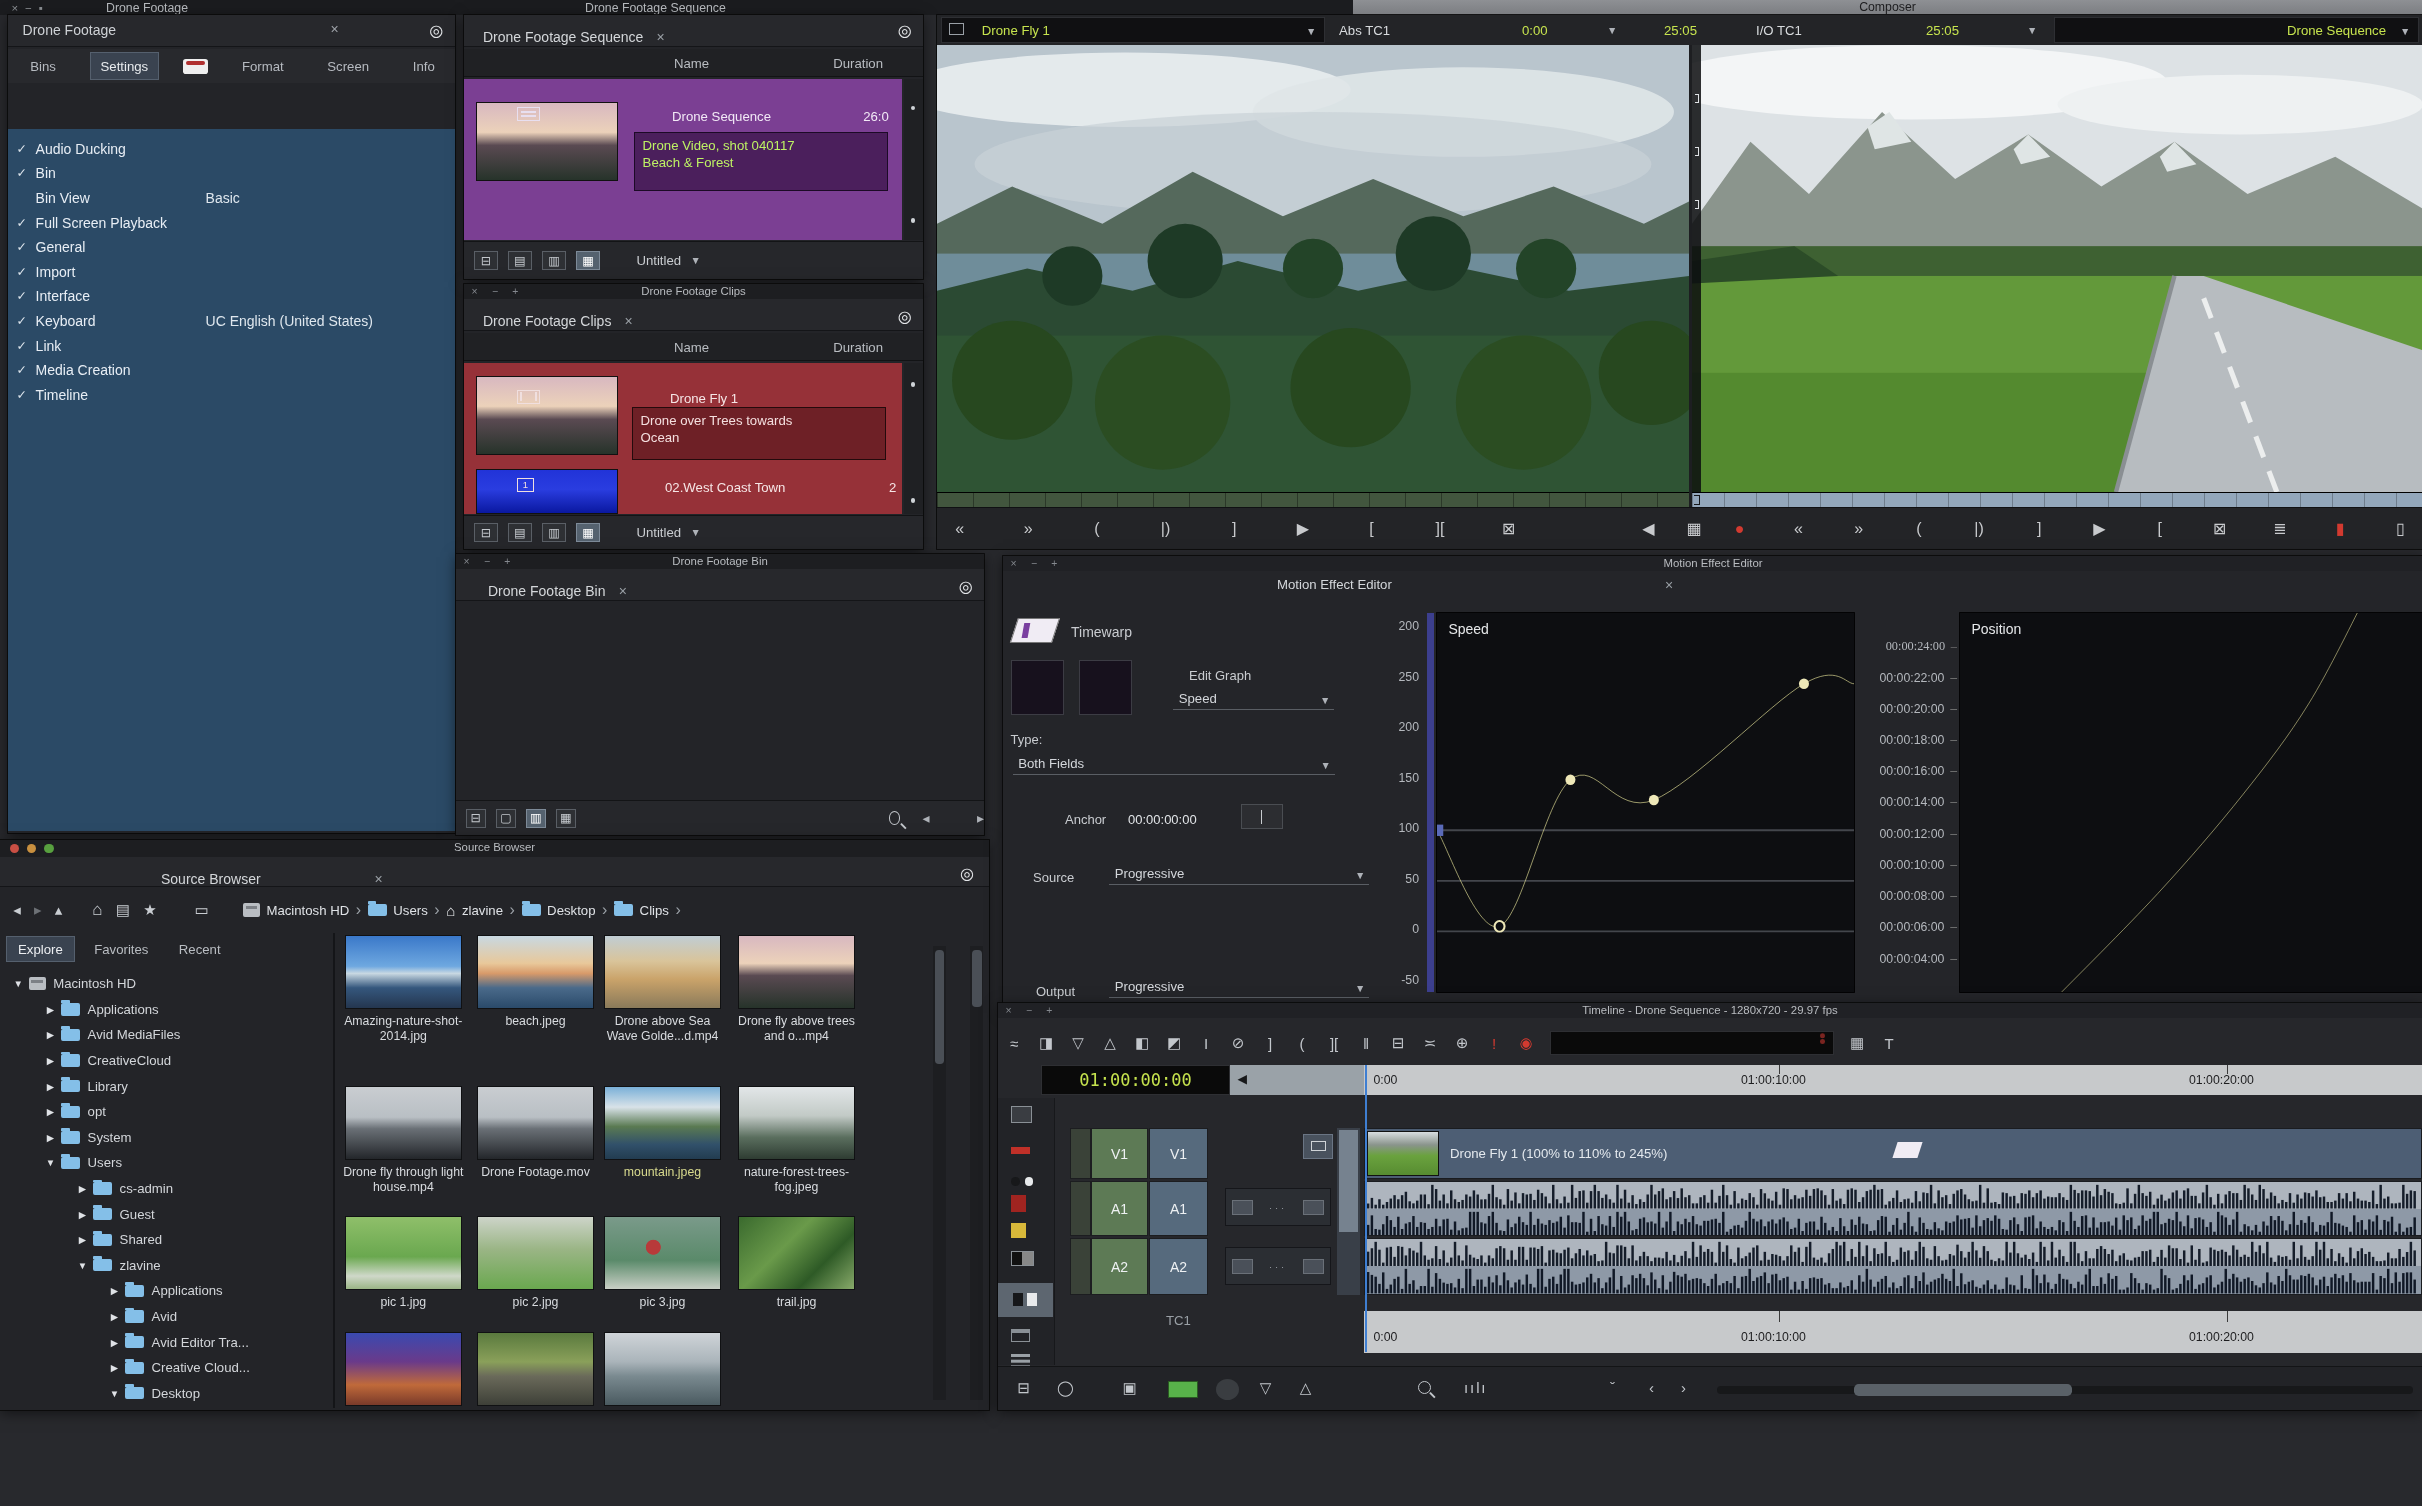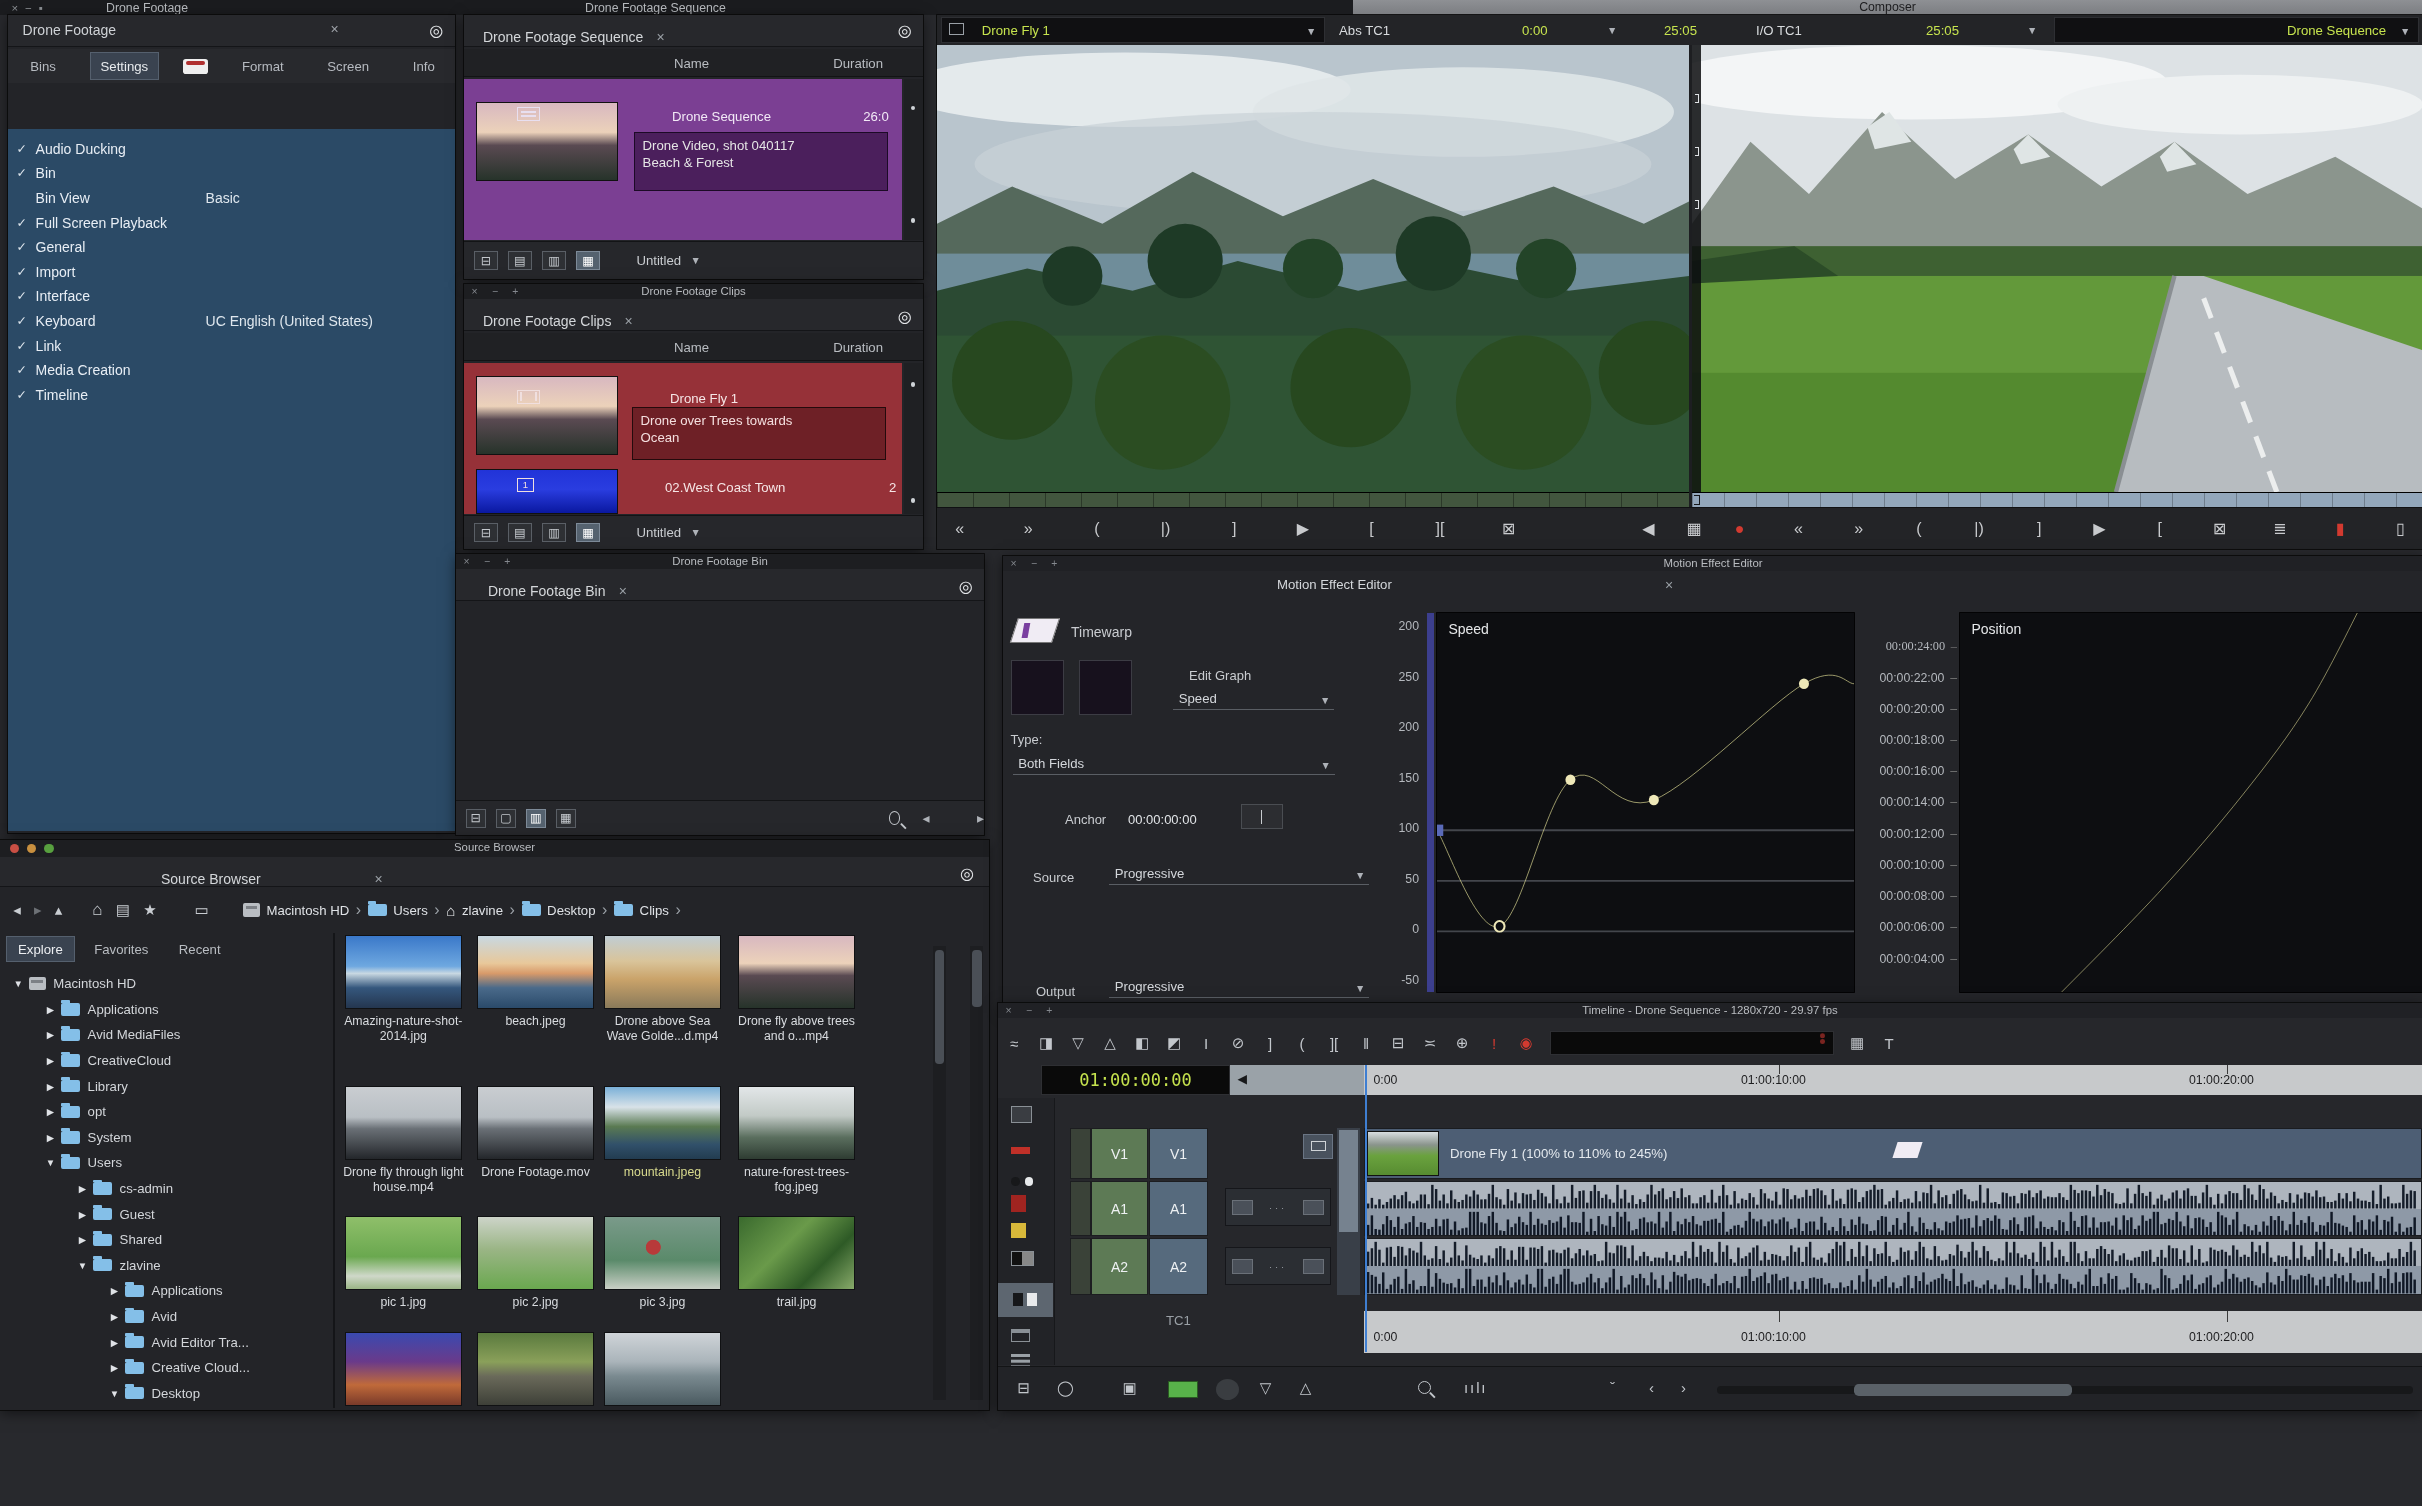--- a/index.html
+++ b/index.html
@@ -28,21 +28,21 @@
   .settings-body{position:absolute;left:0;right:0;background:#2b4a66;overflow:hidden;}
   .set-row{display:flex;align-items:center;height:24.6px;color:#e8eef5;font-size:14px;}
   .chk{width:28px;text-align:center;color:#dfe7ee;font-size:12.3px;flex:0 0 28px;}
   .set-lab{flex:0 0 170px;white-space:nowrap;}
   .set-val{color:#dfe7ee;white-space:nowrap;}
   
   .bin-purple{background:#7b3f93;}
   .bin-red{background:#963138;}
   .thumb{position:absolute;border:0.9px solid #111;}
   .clipname{position:absolute;font-size:13.2px;color:#f2e9f6;white-space:nowrap;}
-  .editbox{position:absolute;border:0.9px solid #1c0a26;font-size:13.2px;line-height:17px;padding:3.8px 7.6px;color:#e5e5e5;}
+  .editbox{position:absolute;border:0.9px solid #1c0a26;font-size:13.2px;line-height:17px;padding:3.8px 7.6px;color:#bef264;}
   .eb-p{background:#4b1f5c;}
   .eb-r{background:#6e2026;border-color:#240a0c;color:#f4dfdf;}
   .binfooter{position:absolute;left:0;right:0;background:#26272b;border-top:0.9px solid #131416;display:flex;align-items:center;gap:9.5px;padding-left:9.5px;color:#aeb2b8;}
   .vicon{width:24.6px;height:19px;border:0.9px solid #5a5f66;display:flex;align-items:center;justify-content:center;font-size:12.3px;color:#c3c7cc;background:#2e3034;}
   .vicon.on{background:#55626f;border-color:#7d8a98;color:#fff;}
   .untitled{font-size:13.2px;color:#c9ccd0;margin-left:26.5px;}
   .winstrip{position:absolute;left:0;right:0;top:0;height:15px;background:#1d1e21;color:#b9bcc0;font-size:11.4px;text-align:center;line-height:15px;}
   .wsctl{position:absolute;left:7.6px;top:0;font-size:10.4px;color:#85898f;letter-spacing:5.7px;}
   .scrollstrip{position:absolute;width:19px;background:#1f2023;}
   .dot{position:absolute;width:4.7px;height:4.7px;border-radius:50%;background:#cfd3d7;}

